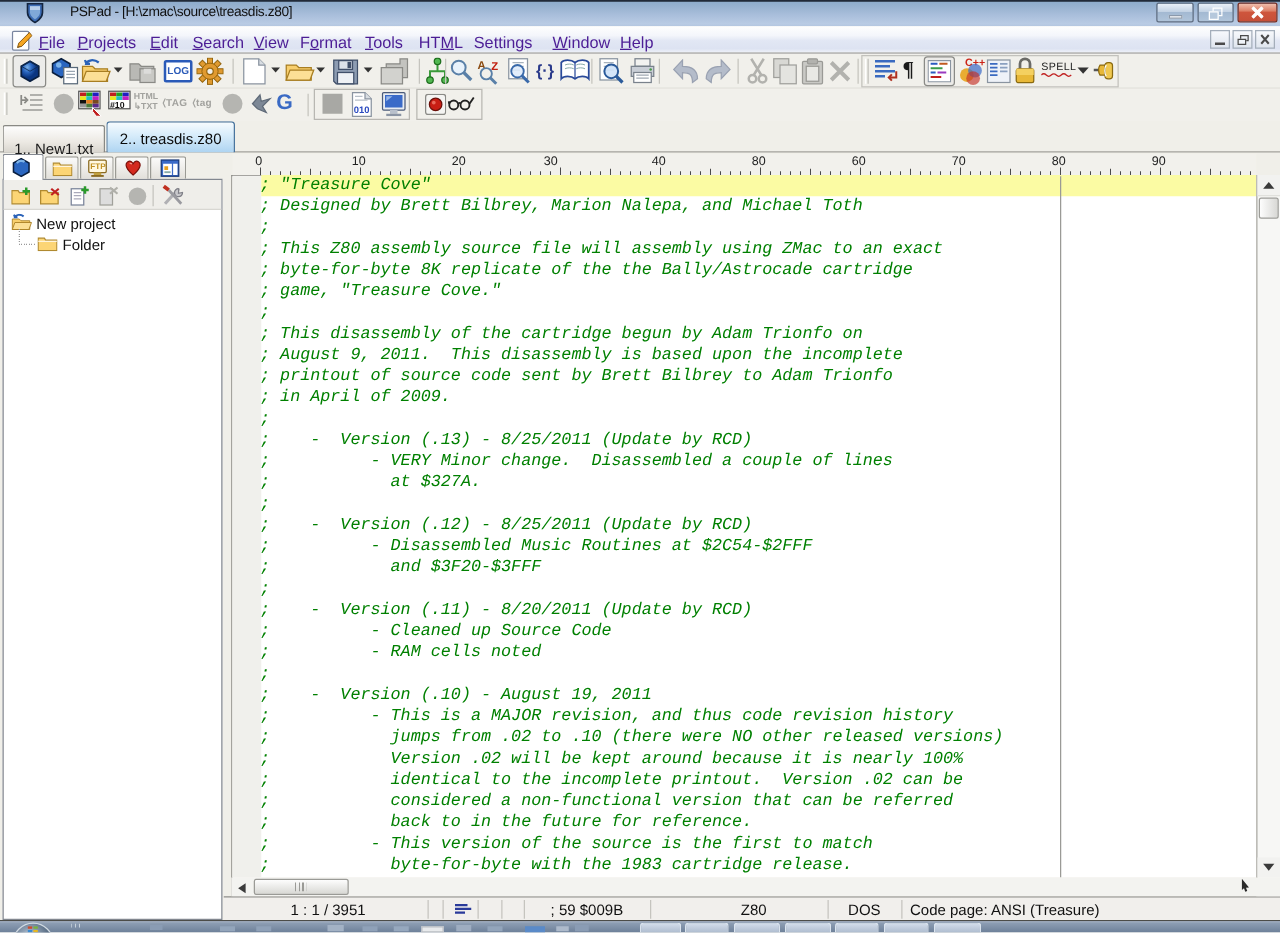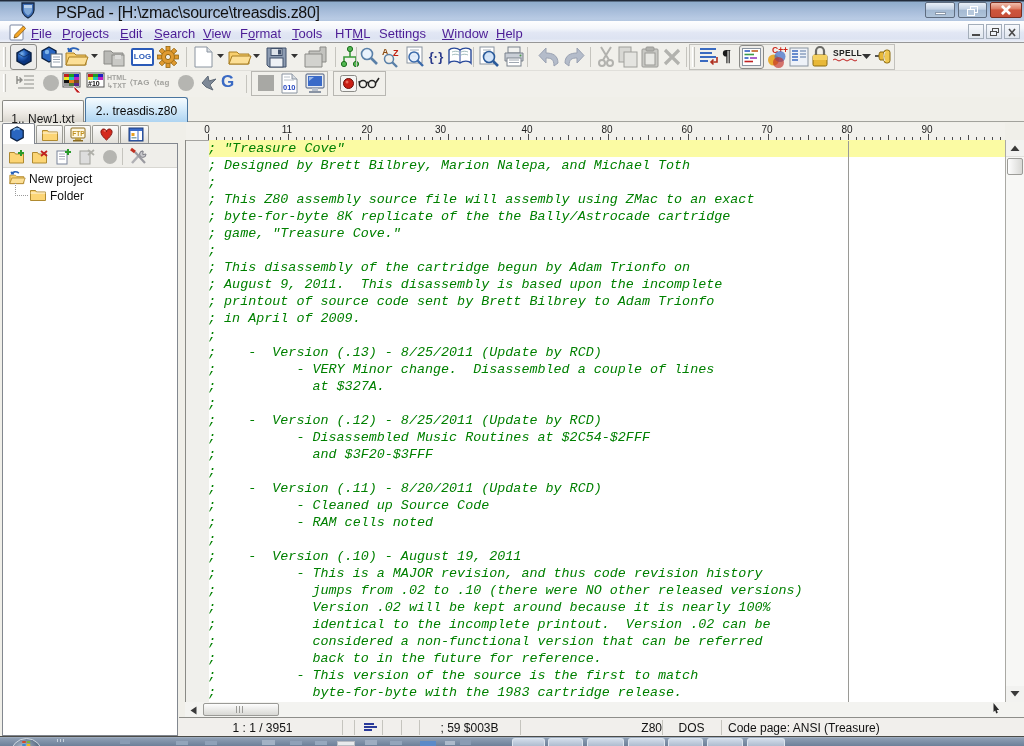--- a/index.html
+++ b/index.html
@@ -10,21 +10,21 @@
 pre{font-family:"Liberation Mono",monospace}
 </style></head>
 <body>
 
 <div class="a" style="left:0;top:0;width:1024px;height:21px;background:linear-gradient(#1d2633 0,#25303f 1px,#8fadcc 2px,#96b1cf 5px,#a9bedb 12px,#b9cbe4 19px,#b3c6e0 21px)"></div>
 <svg class="a" style="left:19px;top:2px" width="18" height="17" viewBox="0 0 18 17">
     <path d="M3 1 H15 V8 C15 13 9 16 9 16 C9 16 3 13 3 8 Z" fill="#3d6db5" stroke="#14253f" stroke-width="1.3"></path>
     <path d="M5 3 H13 V8 C13 11 9 13.5 9 13.5 C9 13.5 5 11 5 8 Z" fill="#7fa8d8"></path>
     <path d="M5 3 H13 V6 H5Z" fill="#b9d0ea"></path>
   </svg>
-<div class="a" style="left:56px;top:4px;font-size:16px;letter-spacing:-0.3px;color:#111">PSPad - [H:\zmac\source\treasdis.z80]</div>
+<div class="a" style="left:56px;top:4px;font-size:11px;letter-spacing:-0.3px;color:#111">PSPad - [H:\zmac\source\treasdis.z80]</div>
 
 <div class="a" style="left:925px;top:2px;width:30px;height:16px;border:1px solid #5f6d80;border-radius:2px;background:linear-gradient(#e9f0f8,#c3d2e4 45%,#a3b9d2 50%,#b0c4da)">
     <div class="a" style="left:9px;top:9px;width:11px;height:3px;background:#fdfdfd;border:1px solid #8b99ab"></div>
   </div>
 <div class="a" style="left:958px;top:2px;width:29px;height:16px;border:1px solid #5f6d80;border-radius:2px;background:linear-gradient(#e9f0f8,#c3d2e4 45%,#a3b9d2 50%,#b0c4da)">
     <div class="a" style="left:11px;top:3px;width:8px;height:7px;border:1px solid #fff;background:transparent"></div>
     <div class="a" style="left:8px;top:6px;width:8px;height:7px;border:1px solid #fff;background:#b6c8dc"></div>
   </div>
 <div class="a" style="left:990px;top:2px;width:32px;height:16px;border:1px solid #7a2d1f;border-radius:2px;background:linear-gradient(#f0bfae,#dd8168 40%,#ce553c 50%,#c64f38)"><svg width="30" height="14" viewBox="0 0 30 14">
       <path d="M11 3 L19 11 M19 3 L11 11" stroke="#fff" stroke-width="2.6"></path>
@@ -233,21 +233,21 @@
 <svg class="a" style="left:789px;top:47px" width="20" height="20" viewBox="0 0 20 20">
     <rect x="1" y="1" width="18" height="18" fill="#eef2f8" stroke="#8a94a0"></rect>
     <path d="M3 4 H9 M3 7 H9 M3 10 H9 M3 13 H9" stroke="#3a6ac0" stroke-width="1.4"></path>
     <path d="M11 4 H17 M11 7 H17 M11 10 H17" stroke="#8aa0c0" stroke-width="1.4"></path>
   </svg>
 <svg class="a" style="left:811px;top:45px" width="18" height="23" viewBox="0 0 18 23">
     <path d="M5 10 V6 a4 4 0 0 1 8 0 V10" fill="none" stroke="#6a6a66" stroke-width="2.2"></path>
     <rect x="2" y="10" width="14" height="11" rx="1.5" fill="#e8b838" stroke="#8a6a10"></rect>
     <rect x="2" y="10" width="14" height="5" fill="#f4d060"></rect>
   </svg>
-<div class="a" style="left:833px;top:48px;width:30px;font-size:8.5px;font-weight:bold;color:#222;letter-spacing:0.3px">SPELL<svg width="26" height="4" viewBox="0 0 26 4" style="display:block">
+<div class="a" style="left:833px;top:48px;width:30px;font-size:8.5px;font-weight:normal;color:#222;letter-spacing:0.3px">SPELL<svg width="26" height="4" viewBox="0 0 26 4" style="display:block">
       <path d="M0 2 Q2 0 4 2 T8 2 T12 2 T16 2 T20 2 T24 2" fill="none" stroke="#c02020"></path>
     </svg></div>
 <svg class="a" style="left:861px;top:53px" width="11" height="7" viewBox="0 0 11 7">
     <path d="M1 1 L5.5 6 L10 1Z" fill="#333"></path>
   </svg>
 <svg class="a" style="left:872px;top:45px" width="22" height="23" viewBox="0 0 22 23">
     <path d="M3 11 H8" stroke="#555" stroke-width="2"></path>
     <path d="M8 7 H12 V15 H8 C6.5 13 6.5 9 8 7Z" fill="#e8b838" stroke="#8a6a10"></path>
     <rect x="12" y="5" width="6" height="13" rx="2.5" fill="#f0c850" stroke="#8a6a10"></rect>
     <path d="M13 7 a2 5 0 0 0 0 9" stroke="#fff" fill="none"></path>
@@ -423,21 +423,21 @@
 <div class="a" id="sbar" style="left:179px;top:717px;width:845px;height:20px;background:#f1efec;border-top:1px solid #8e8e8a"></div>
 <div class="a" id="taskbar" style="left:0;top:737px;width:1024px;height:9px;background:linear-gradient(#93a3b8,#6d8099)"></div>
 <div class="a" style="left:0;top:736px;width:1024px;height:1px;background:#4c4c48"></div>
 
 <div class="a" style="left:186px;top:123px;width:819px;height:17px;background:#f2f1ec"></div>
 <div class="a" style="left:208px;top:137px;width:793px;height:3px;background:repeating-linear-gradient(90deg,#4a4a4a 0 1px,transparent 1px 8px)"></div>
 <div class="a" style="left:248px;top:135px;width:721px;height:5px;background:repeating-linear-gradient(90deg,#4a4a4a 0 1px,transparent 1px 80px)"></div>
 <div class="a" style="left:208px;top:134px;width:721px;height:6px;background:repeating-linear-gradient(90deg,#4a4a4a 0 1px,transparent 1px 80px)"></div>
 <div class="a" id="rulernums" style="left:0;top:124px;height:11px;font-size:10px;color:#222">
     <span class="a" style="left:195px;width:24px;text-align:center">0</span>
-    <span class="a" style="left:275px;width:24px;text-align:center">11</span>
+    <span class="a" style="left:275px;width:24px;text-align:center">10</span>
     <span class="a" style="left:355px;width:24px;text-align:center">20</span>
     <span class="a" style="left:435px;width:24px;">30</span>
     <span class="a" style="left:515px;width:24px;text-align:center">40</span>
     <span class="a" style="left:595px;width:24px;text-align:center">80</span>
     <span class="a" style="left:675px;width:24px;text-align:center">60</span>
     <span class="a" style="left:755px;width:24px;text-align:center">70</span>
     <span class="a" style="left:835px;width:24px;text-align:center">80</span>
     <span class="a" style="left:915px;width:24px;text-align:center">90</span>
   </div>
 <div class="a" style="left:185px;top:140px;width:820px;height:1px;background:#a5a4a0"></div>
@@ -500,22 +500,22 @@
   </svg>
 <div class="a" style="left:203px;top:703px;width:76px;height:13px;border:1px solid #9a9a96;border-radius:2px;background:linear-gradient(#fdfdfd,#d8d8d4)"></div>
 <div class="a" style="left:236px;top:706px;width:9px;height:7px;background:repeating-linear-gradient(90deg,#9a9a96 0 1px,transparent 1px 3px)"></div>
 
 <svg class="a" style="left:993px;top:703px" width="8" height="12" viewBox="0 0 8 12">
     <path d="M0.5 0 V9 L2.2 7.6 L3.2 10.4 L4.8 9.8 L3.8 7.1 L6.2 6.9 Z" fill="#2a2a2a"></path>
   </svg>
 
 <div class="a" id="sbtxt" style="left:0;top:721px;width:1024px;font-size:12px;color:#111">
 <span class="a" style="left:183px;width:159px;text-align:center">1 : 1 / 3951</span>
-<span class="a" style="left:419px;width:101px;text-align:center">;  59  $003B</span>
-<span class="a" style="left:520px;width:142px;text-align:right">Z80</span>
+<span class="a" style="left:419px;width:101px;text-align:center">;  59  $009B</span>
+<span class="a" style="left:532px;width:142px;text-align:center">Z80</span>
 <span class="a" style="left:662px;width:59px;text-align:center">DOS</span>
 <span class="a" style="left:728px">Code page: ANSI (Treasure)</span>
 </div>
 <svg class="a" style="left:363px;top:722px" width="15" height="11" viewBox="0 0 15 11">
     <path d="M1 2 H11 M1 5 H14 M1 8 H9" stroke="#2a3a9a" stroke-width="1.8"></path>
   </svg>
 <div class="vs" style="left:342px;top:720px;height:15px"></div>
 <div class="vs" style="left:354px;top:720px;height:15px"></div>
 <div class="vs" style="left:382px;top:720px;height:15px"></div>
 <div class="vs" style="left:401px;top:720px;height:15px"></div>

